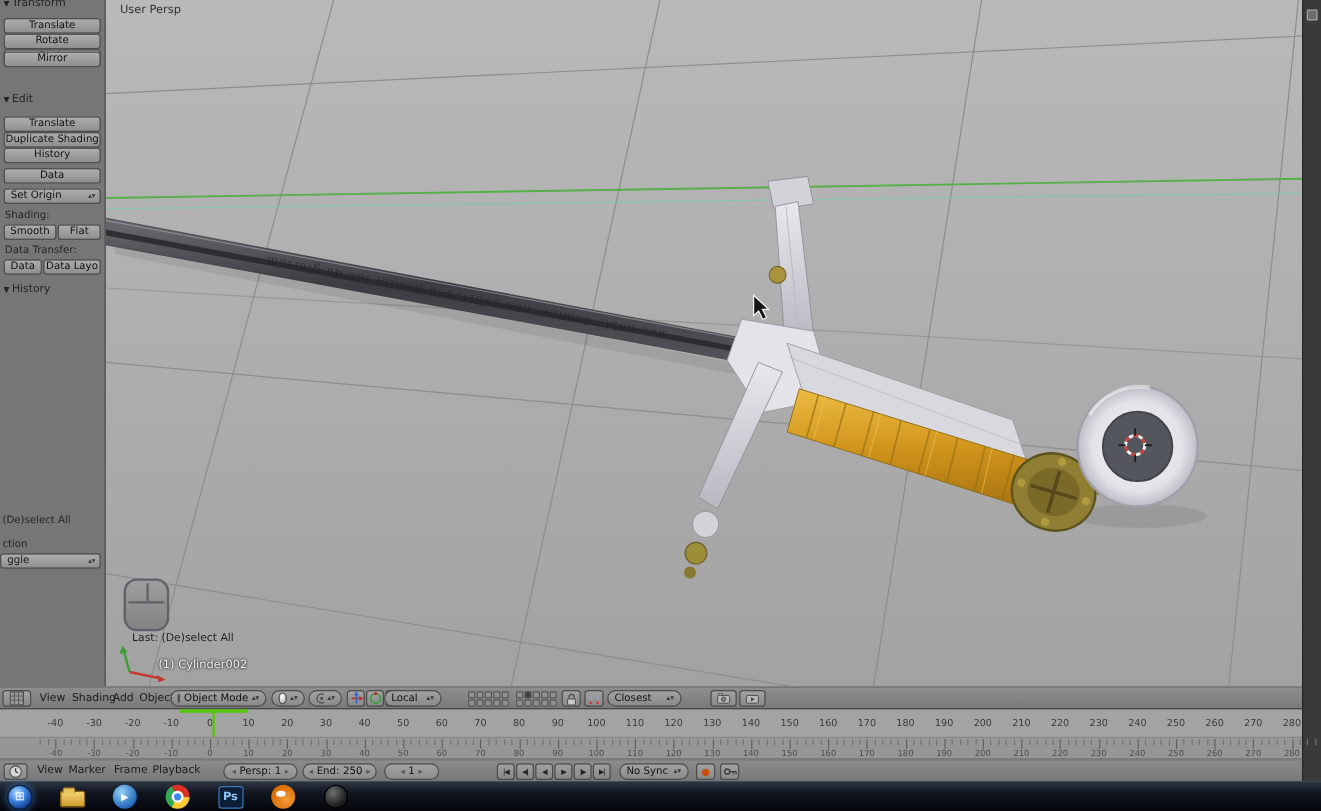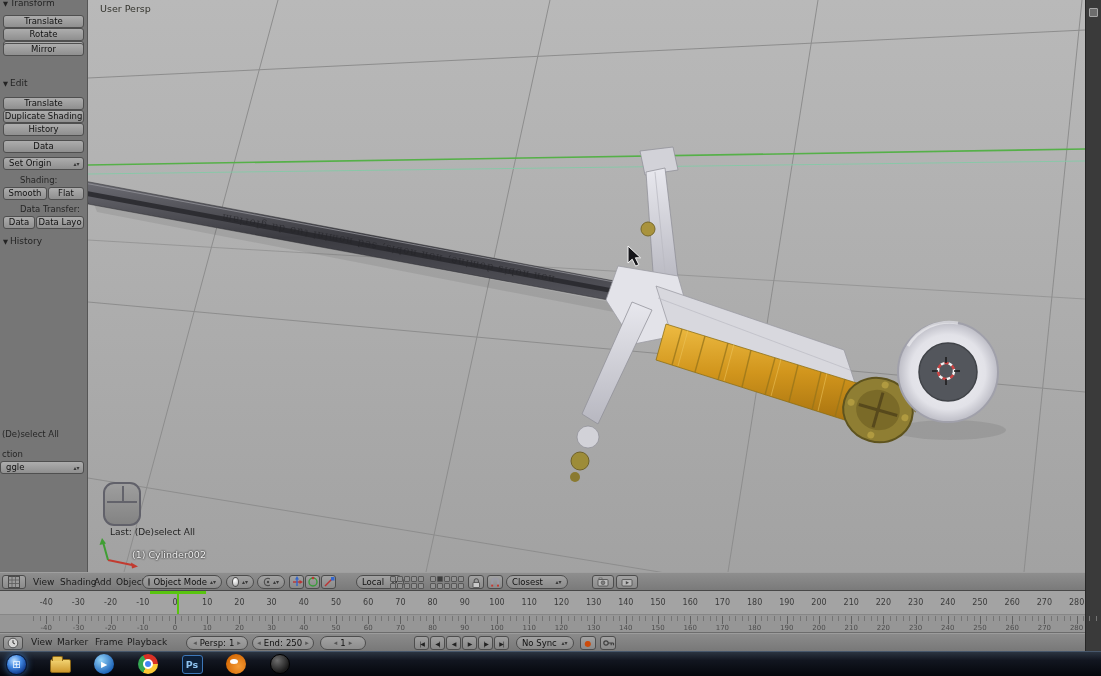--- a/index.html
+++ b/index.html
@@ -8,21 +8,21 @@
   #screen{position:relative;width:1101px;height:676px;background:#000;}
 
   
   #toolshelf{position:absolute;left:0;top:0;width:88px;height:572px;background:#767676;
     border-right:1px solid #565656;overflow:hidden;z-index:5;}
   .ts-btn{position:absolute;left:3px;right:3px;height:13px;background:linear-gradient(#adadad,#8f8f8f);
     border:1px solid #4f4f4f;border-radius:3px;font-size:8.5px;color:#121212;text-align:center;
     line-height:11px;white-space:nowrap;overflow:hidden;}
   .ts-dd{display:flex;align-items:center;text-align:left;padding:0 3px 0 5px;}
   .ts-sec{position:absolute;left:3px;font-size:9px;color:#242424;height:10px;line-height:10px;white-space:nowrap;}
-  .ts-lbl{position:absolute;left:20px;font-size:8.5px;color:#262626;white-space:nowrap;}
+  .ts-lbl{position:absolute;left:4px;font-size:8.5px;color:#262626;white-space:nowrap;}
   .tri{font-size:6.5px;margin-right:2px;}
   .spin{display:inline-block;width:7px;font-size:6px;line-height:4px;word-break:break-all;
     color:#393939;text-align:center;margin-left:auto;}
 
   
   #viewport{position:absolute;left:88px;top:0;width:997px;height:572px;overflow:hidden;background:#adadad;}
   .vp-label{position:absolute;left:12px;top:3px;font-size:9.5px;color:#33332d;}
   #mousewidget{position:absolute;left:15px;top:482px;width:38px;height:44px;
     background:linear-gradient(#9e9e9e,#838383);border:2px solid #61616a;border-radius:11px;}
   #mousewidget .mv{position:absolute;left:50%;top:2px;width:2px;height:15px;background:#63636b;}
@@ -329,21 +329,21 @@
         <circle cx="6" cy="2" r="1.3" fill="#b33"></circle>
       </svg>
     </div>
     <div class="ibtn" style="left:321px;width:15px">
       <svg width="12" height="12">
         <line x1="2" y1="10" x2="9" y2="3" stroke="#b33" stroke-width="1.4"></line>
         <rect x="8" y="1" width="3.5" height="3.5" fill="#36c"></rect>
       </svg>
     </div>
 
-    <div class="dd" style="left:356px;width:48px">
+    <div class="dd" style="left:320px;width:48px">
       <span>Local</span>
       <span class="spin">▴▾</span>
     </div>
 
     <div id="layerwrap">
       <div class="lgroup">
           <b class="lsq"></b>
           <b class="lsq"></b>
           <b class="lsq"></b>
           <b class="lsq"></b>

